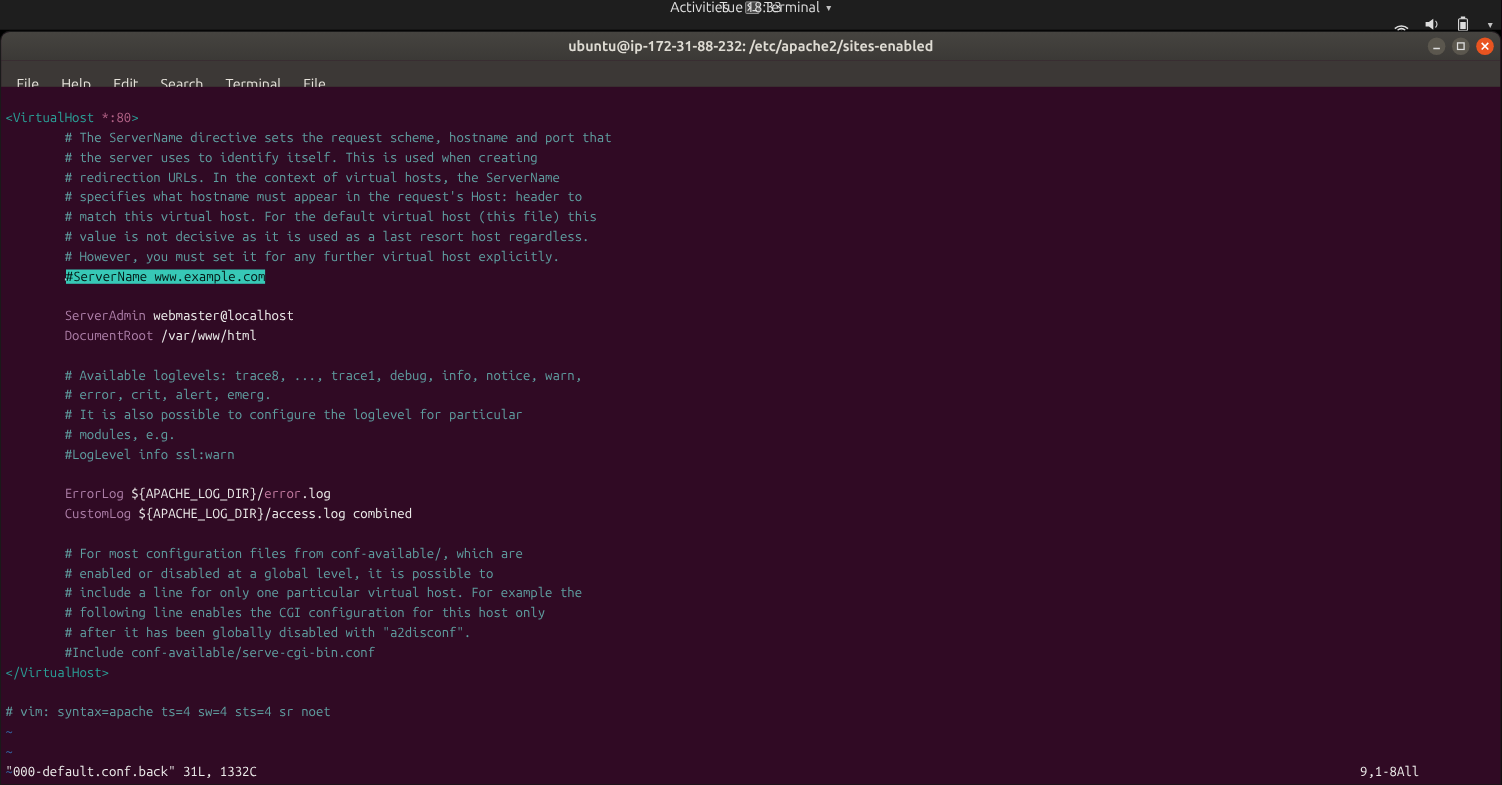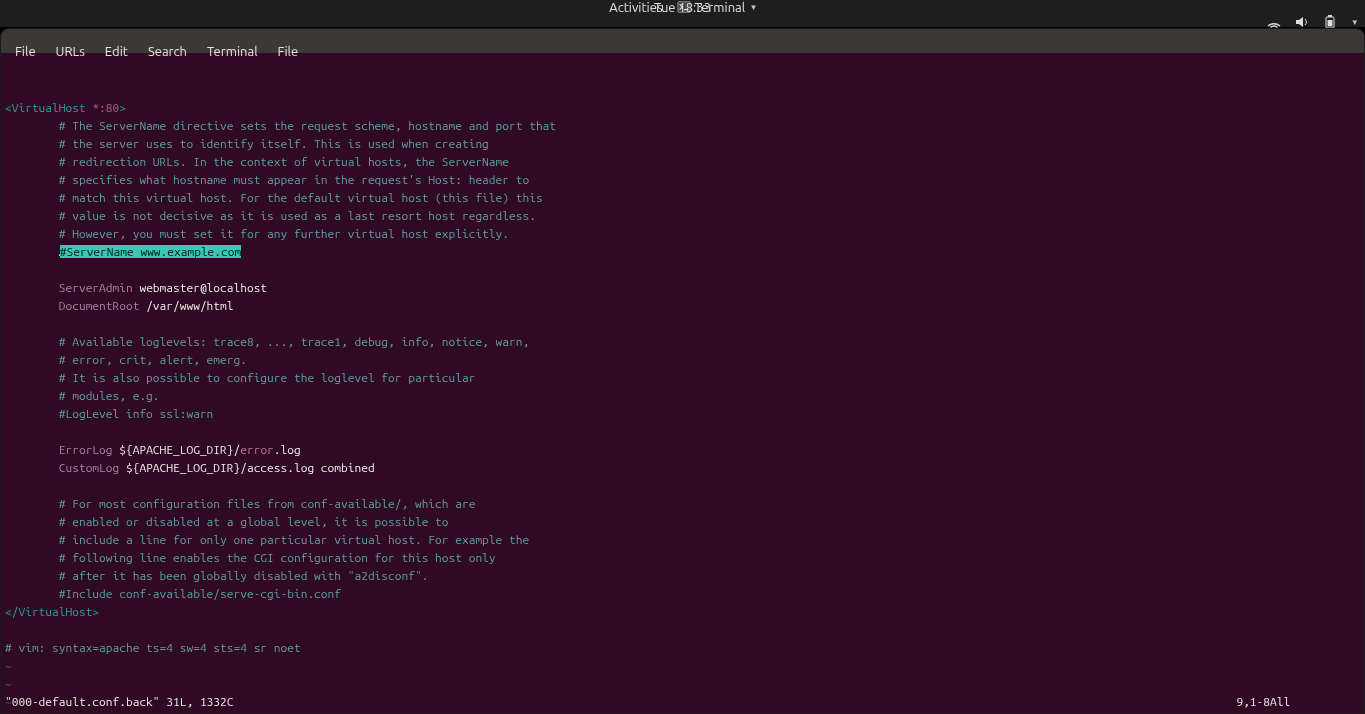--- a/index.html
+++ b/index.html
@@ -81,24 +81,44 @@
           <rect x="4" y="3" width="8" height="11" rx="1" fill="none" stroke="#ddd"></rect>
           <rect x="6" y="1" width="4" height="2" fill="#ddd"></rect>
           <rect x="5.5" y="6" width="5" height="6.5" fill="#ddd"></rect>
         </svg>
       </span>
     <span class="tri">▾</span>
   </div>
 </div>
 
 <div class="termwin">
+  <div class="titlebar">
+    <div class="title">ubuntu@ip-172-31-88-232: /etc/apache2/sites-enabled</div>
+    <div class="winbtns">
+      <div class="winbtn min">
+          <svg width="8" height="8" viewBox="0 0 8 8">
+            <path d="M1 6h6" stroke="#ddd" stroke-width="1.4"></path>
+          </svg>
+        </div>
+      <div class="winbtn max">
+          <svg width="8" height="8" viewBox="0 0 8 8">
+            <rect x="1" y="1" width="6" height="6" fill="none" stroke="#ddd" stroke-width="1.2"></rect>
+          </svg>
+        </div>
+      <div class="winbtn close">
+          <svg width="8" height="8" viewBox="0 0 8 8">
+            <path d="M1 1l6 6M7 1L1 7" stroke="#fff" stroke-width="1.4"></path>
+          </svg>
+        </div>
+    </div>
+  </div>
 
   <div class="menubar">
     <div class="mitem">File</div>
-    <div class="mitem">URLs</div>
+    <div class="mitem">Help</div>
     <div class="mitem">Edit</div>
     <div class="mitem">Search</div>
     <div class="mitem">Terminal</div>
     <div class="mitem">File</div>
   </div>
 
   <div class="termbody">
 <span class="c-tag">&lt;VirtualHost</span> <span class="c-arg">*:80</span><span class="c-tag">&gt;</span>
 <span class="c-cmt">        # The ServerName directive sets the request scheme, hostname and port that</span>
 <span class="c-cmt">        # the server uses to identify itself. This is used when creating</span>

